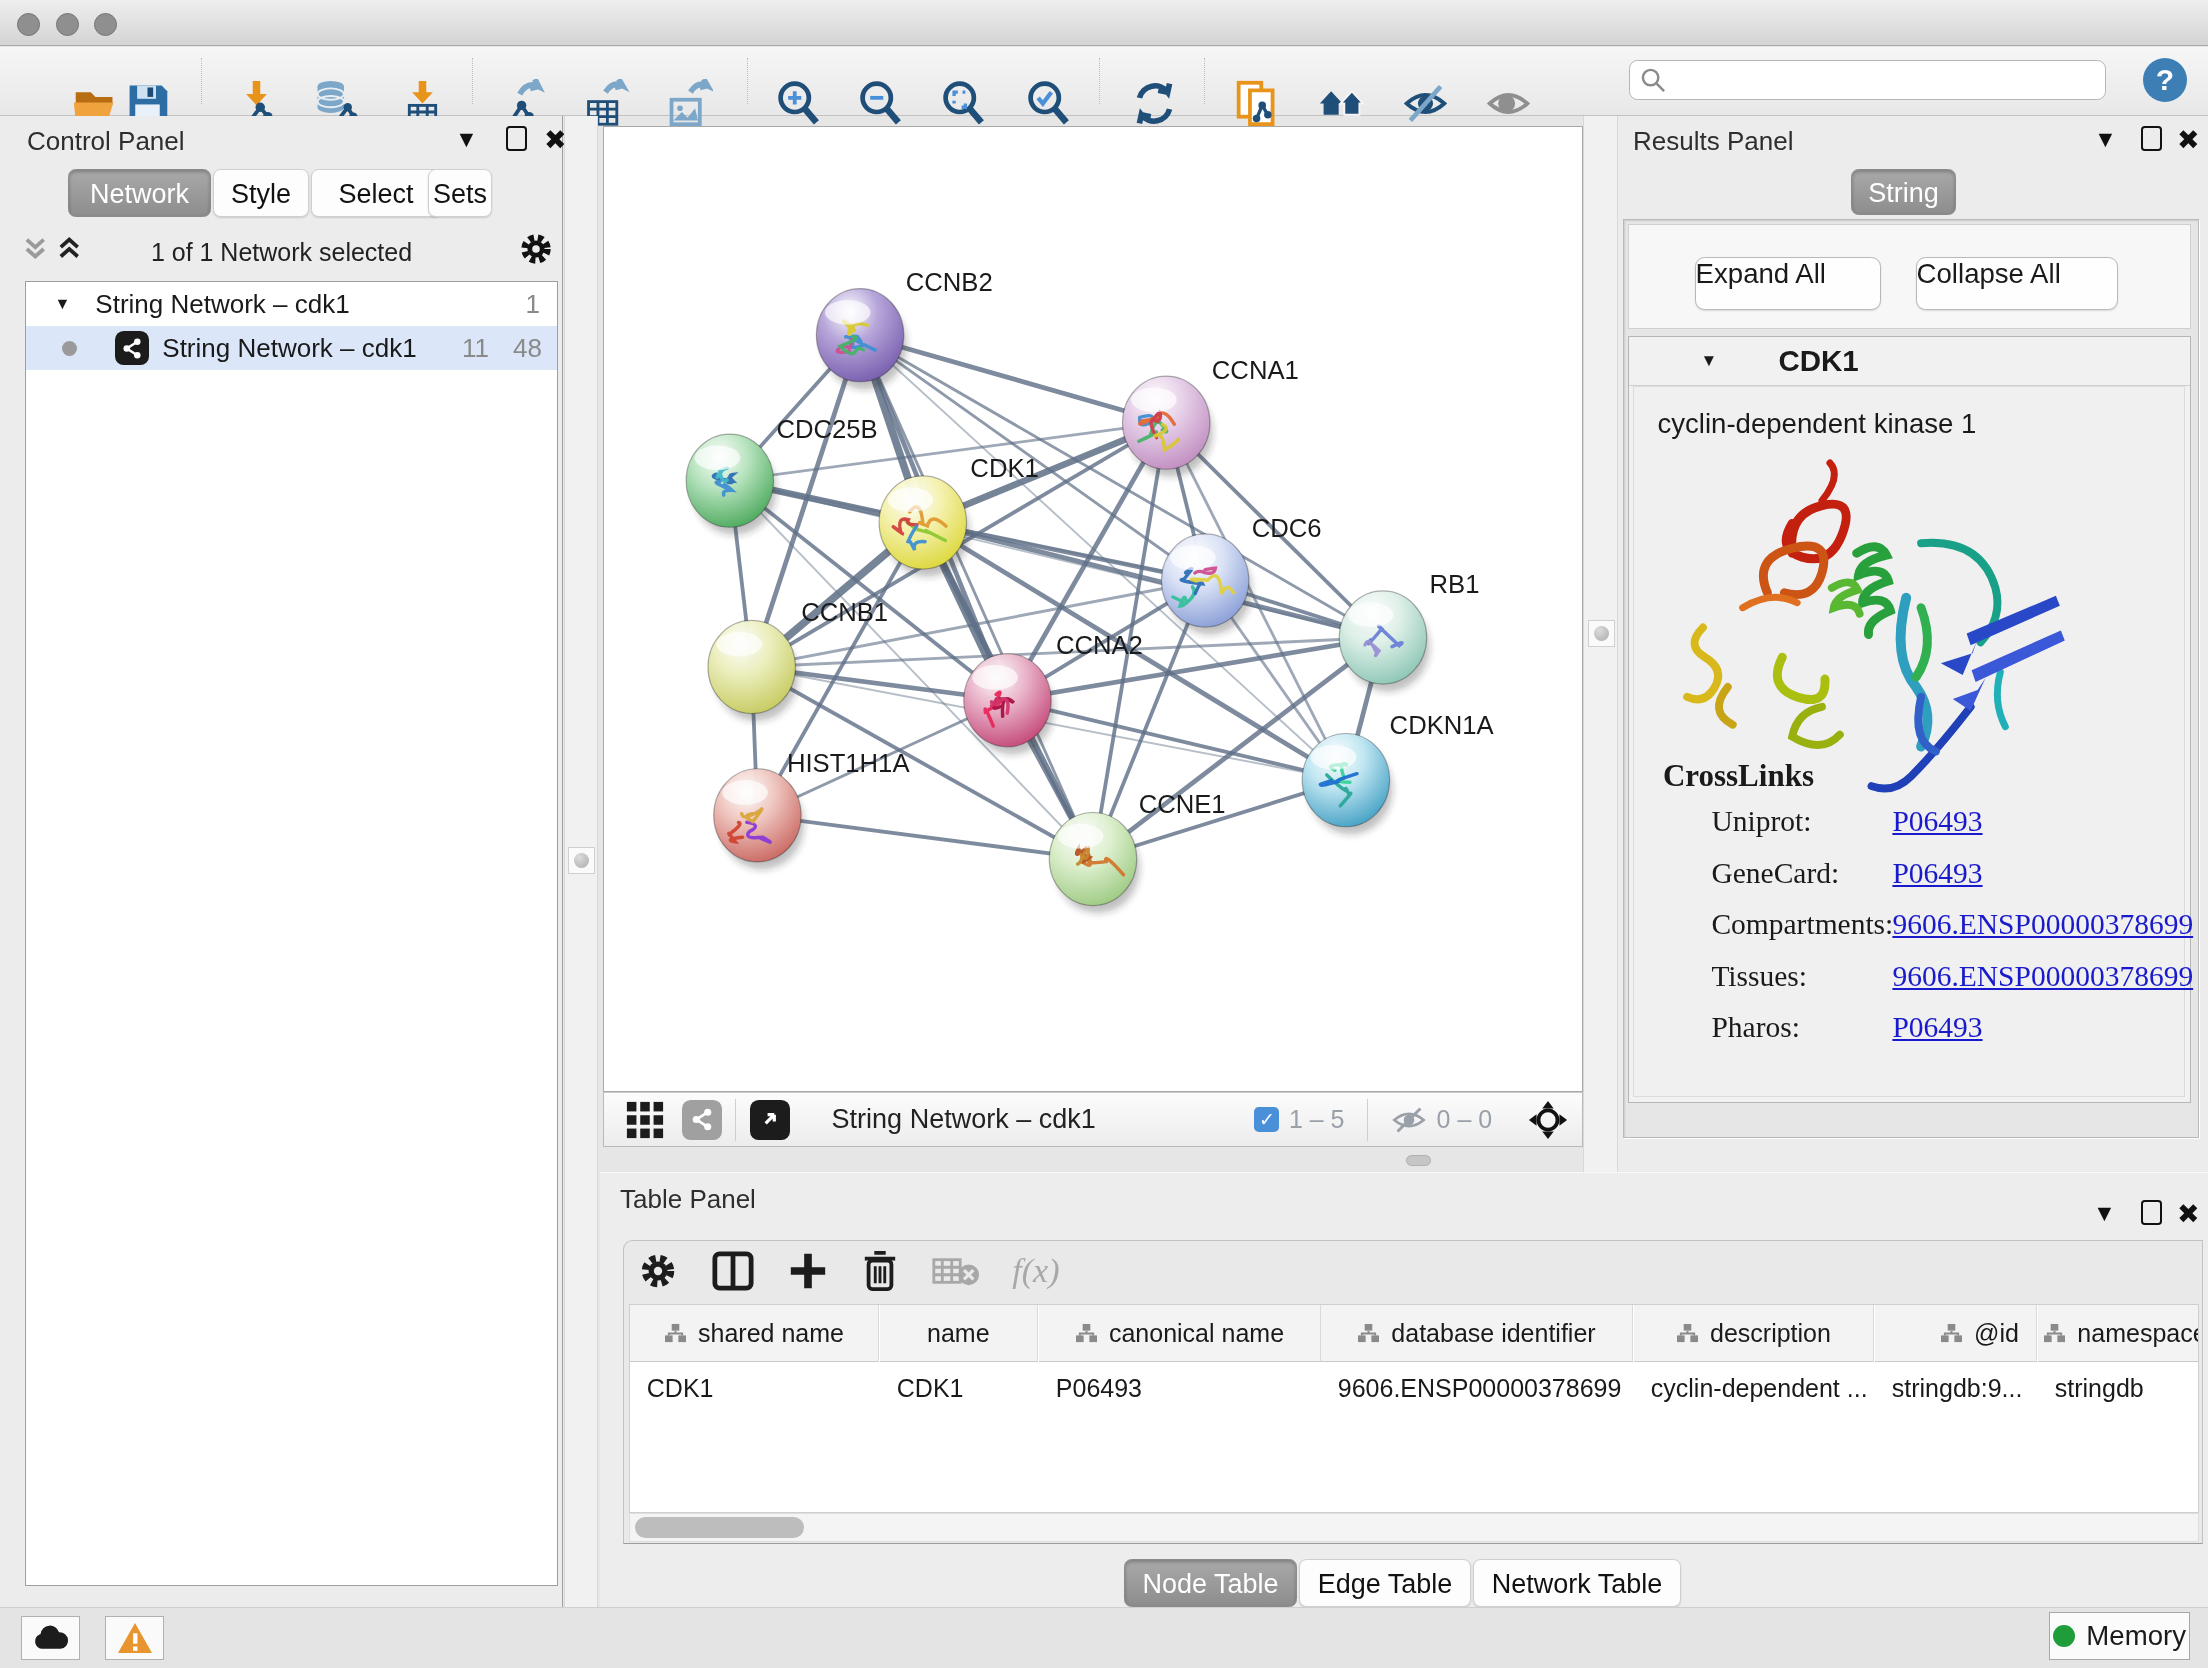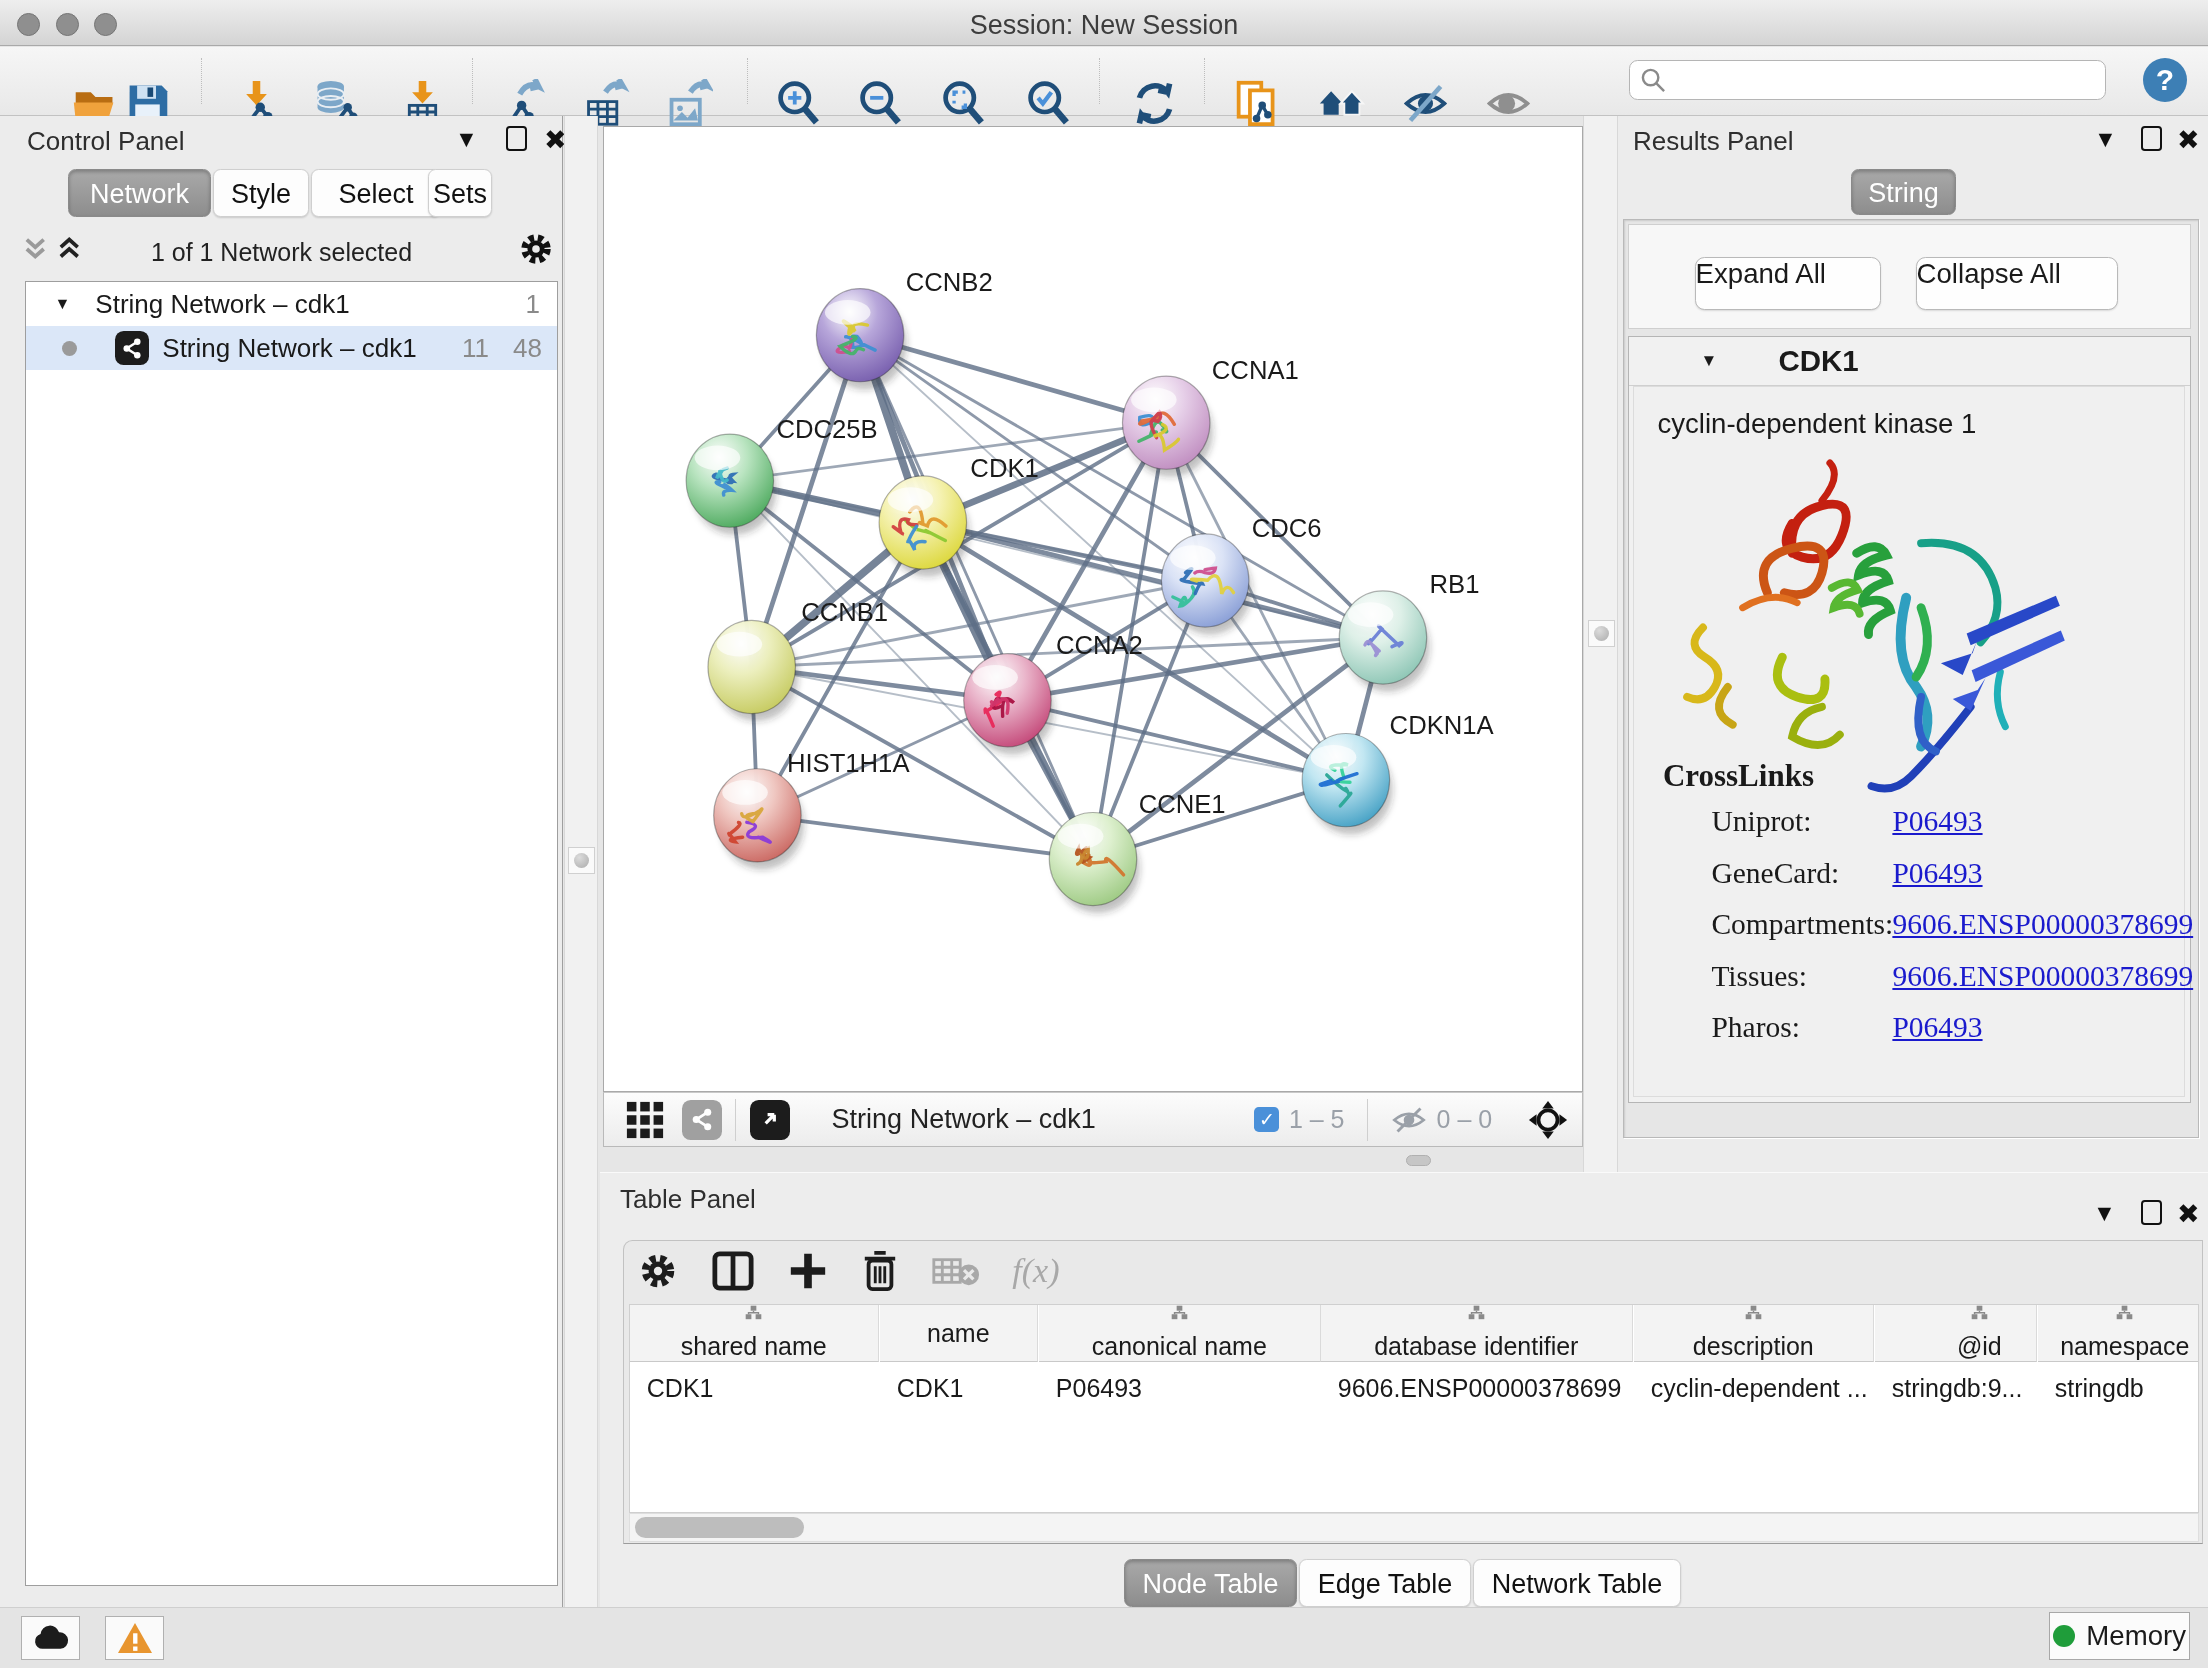--- a/index.html
+++ b/index.html
@@ -55,40 +55,39 @@
   #rp-section { position:absolute; left:3.8px; top:116px; width:563px; height:767px; background:#f1f1f1; border:1px solid #b5b5b5; }
   #rp-sec-head { height:49px; border-bottom:1px solid #cfcfcf; display:flex; align-items:center; }
   #rp-body { position:absolute; left:4.8px; top:49px; width:552px; height:711px; background:#f0f0f0; border:1px solid #dcdcdc; }
   .xl-row { position:absolute; font-family:"Liberation Serif","DejaVu Serif",serif; font-size:29.5px;margin-left:24px; }
   .xl-link { color:#1a1acd; text-decoration:underline; cursor:pointer; }
 
   
   #table-region { left:600px; top:1172px; width:1608px; height:436px; background:#ededed; border-top:1px solid #fafafa; }
   #tp-container { position:absolute; left:23px; top:67px; width:1580px; height:304px; background:#e9e9e9; border:1px solid #c2c2c2; border-bottom:1.9px solid #9c9c9c; border-radius:9.5px 0 0 0; }
   #tp-table { position:absolute; left:4.8px; top:63px; width:1570px; height:209px; background:#fff; border:1px solid #cfcfcf; overflow:hidden; }
-  .th-cell { position:absolute; top:0; height:57px; background:#f3f3f3; border-right:1px solid #dadada; border-bottom:1.9px solid #c9c9c9; display:flex; align-items:center; justify-content:center; font-size:25px; gap:11.4px; cursor:pointer;flex-direction:column; }
+  .th-cell { position:absolute; top:0; height:57px; background:#f3f3f3; border-right:1px solid #dadada; border-bottom:1.9px solid #c9c9c9; display:flex; align-items:center; justify-content:center; font-size:25px; gap:11.4px; cursor:pointer; }
   .td-cell { position:absolute; top:59px; height:49px; display:flex; align-items:center; padding-left:17px; font-size:25px; }
   #tp-scroll { position:absolute; left:4.8px; top:272px; width:1570px; height:28.5px; background:#f4f4f4; border:1px solid #dedede; }
   #tp-thumb { position:absolute; left:5.7px; top:2.9px; width:169px; height:21px; background:#bdbdbd; border-radius:10.5px; cursor:pointer; }
 
   
   #status-bar { left:0; top:1607px; width:2208px; height:61px; background:#e4e4e4; border-top:1px solid #cfcfcf; }
   .sb-btn { position:absolute; top:7.6px; width:59px; height:44px; background:#fafafa; border:1.9px solid #b0b0b0; display:flex; align-items:center; justify-content:center; cursor:pointer; }
   #memory-btn { position:absolute; left:2049px; top:3.8px; width:141px; height:48px; background:#fbfbfb; border:1.9px solid #a8a8a8; display:flex; align-items:center; justify-content:center; gap:11.4px; font-size:27.6px; cursor:pointer; }
   #mem-dot { width:22px; height:22px; border-radius:50%; background:#1f9d3a; }
   svg { display:block; }
 </style>
 </head>
 <body>
 
 <div id="titlebar" class="abs">
   <span class="traffic" style="left:17px"></span>
   <span class="traffic" style="left:56px"></span>
   <span class="traffic" style="left:94px"></span>
-  <div id="win-title" class="abs">Session: New Session</div>
 </div>
 
 <div id="toolbar" class="abs">
   <div class="tb-icon" style="left:71px">
     <svg viewBox="0 0 52 52">
         <path d="M5 14 h16 l5 5 h18 v8 H5z" fill="#b96d12"></path>
         <path d="M3 25 h42 l-6 19 H5z" fill="#f0a23c"></path>
       </svg>
   </div>
   <div class="tb-icon" style="left:123px">

